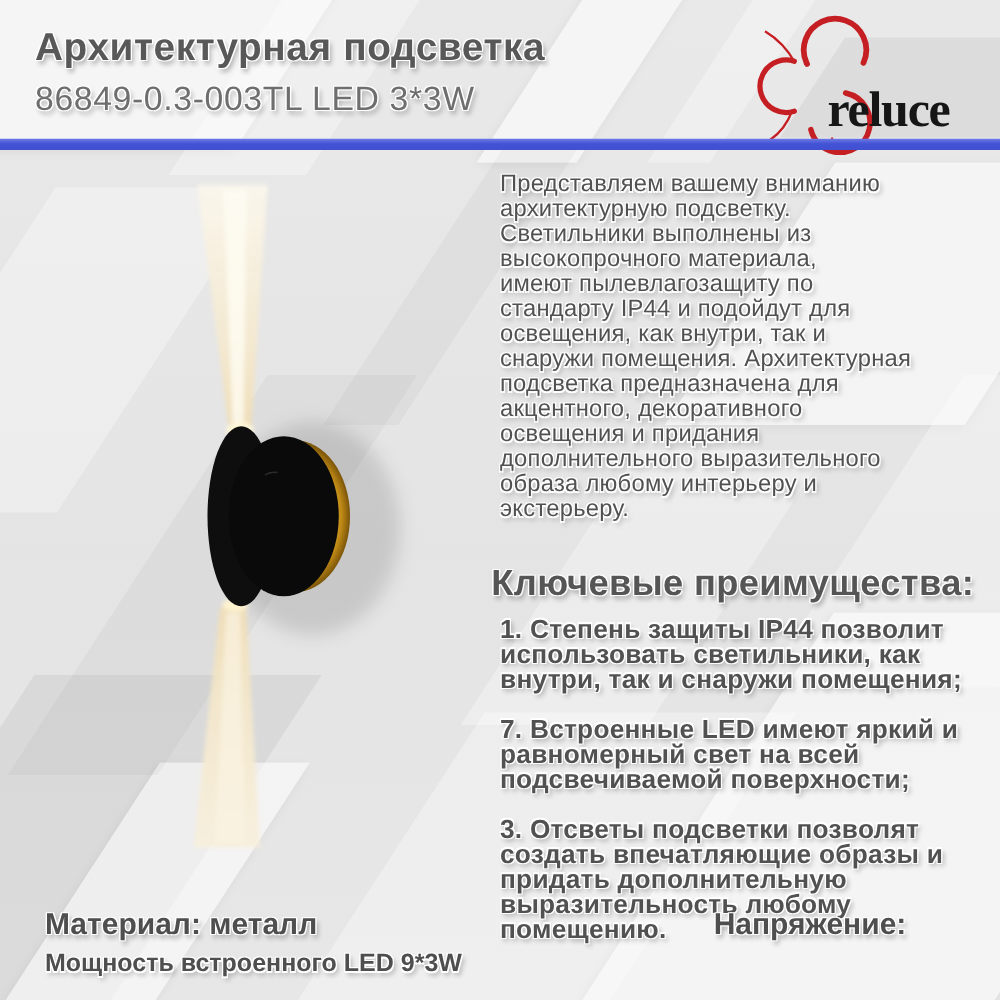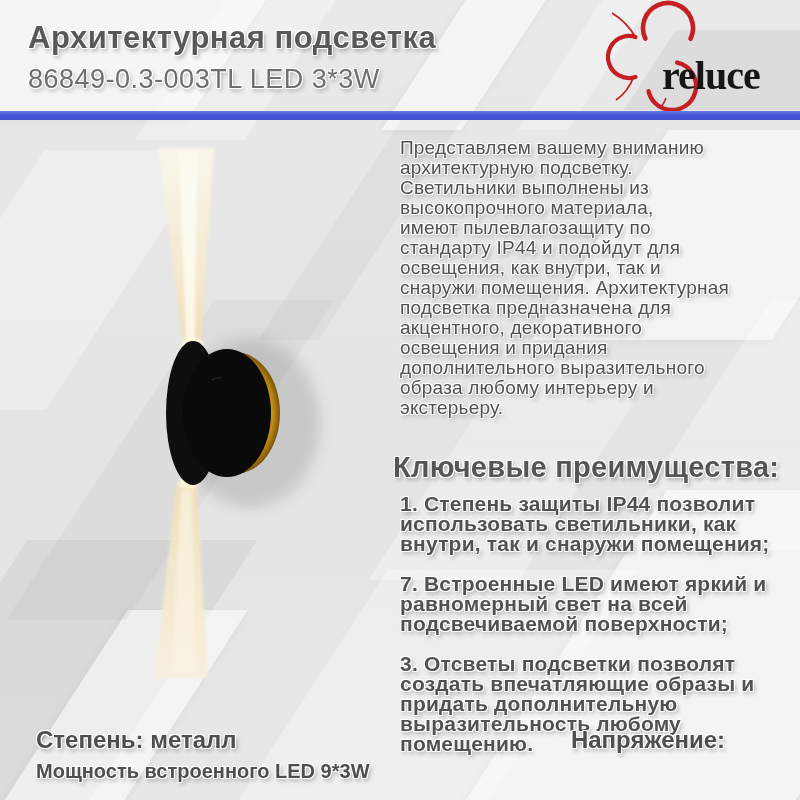--- a/index.html
+++ b/index.html
@@ -18,21 +18,21 @@
   .glow{
     text-shadow:
       -1px -1px 0 rgba(255,255,255,.95), 1px -1px 0 rgba(255,255,255,.95),
       -1px  1px 0 rgba(255,255,255,.95), 1px  1px 0 rgba(255,255,255,.95),
        2px  3px 4px rgba(0,0,0,.30);
   }
 
   .hdr-title{position:absolute;left:28px;top:20px;font-size:31px;font-weight:700;color:#585858;letter-spacing:.5px;}
   .hdr-sub{position:absolute;left:28px;top:64px;font-size:27px;font-weight:400;color:#6e6e6e;letter-spacing:.5px;}
 
-  .logo{position:absolute;left:600px;top:0;width:195px;height:128px;}
+  .logo{position:absolute;left:600px;top:12px;width:195px;height:128px;}
   .logo svg{position:absolute;left:0;top:0;}
   .brand{
     position:absolute;left:62px;top:52px;width:130px;
     font-family:"Liberation Serif","DejaVu Serif",serif;
     font-weight:700;font-size:40px;color:#161616;letter-spacing:-1px;
   }
 
   .accent-bar{position:absolute;left:0;top:111px;width:800px;height:9px;
     background:linear-gradient(180deg,#6d7ae4 0%,#4353d6 45%,#4050cf 100%);}
 
@@ -170,19 +170,19 @@
     <div>7. Встроенные LED имеют яркий и
 равномерный свет на всей
 подсвечиваемой поверхности;</div>
     <div>3. Отсветы подсветки позволят
 создать впечатляющие образы и
 придать дополнительную
 выразительность любому
 помещению.</div>
   </div>
 
-  <div class="spec-material glow">Степень: металл</div>
+  <div class="spec-material glow">Материал: металл</div>
   <div class="spec-power glow">Мощность встроенного LED 9*3W</div>
   <div class="spec-voltage">
     <div class="v-label glow">Напряжение:</div>
   </div>
 
 </div>
 
 </body></html>

